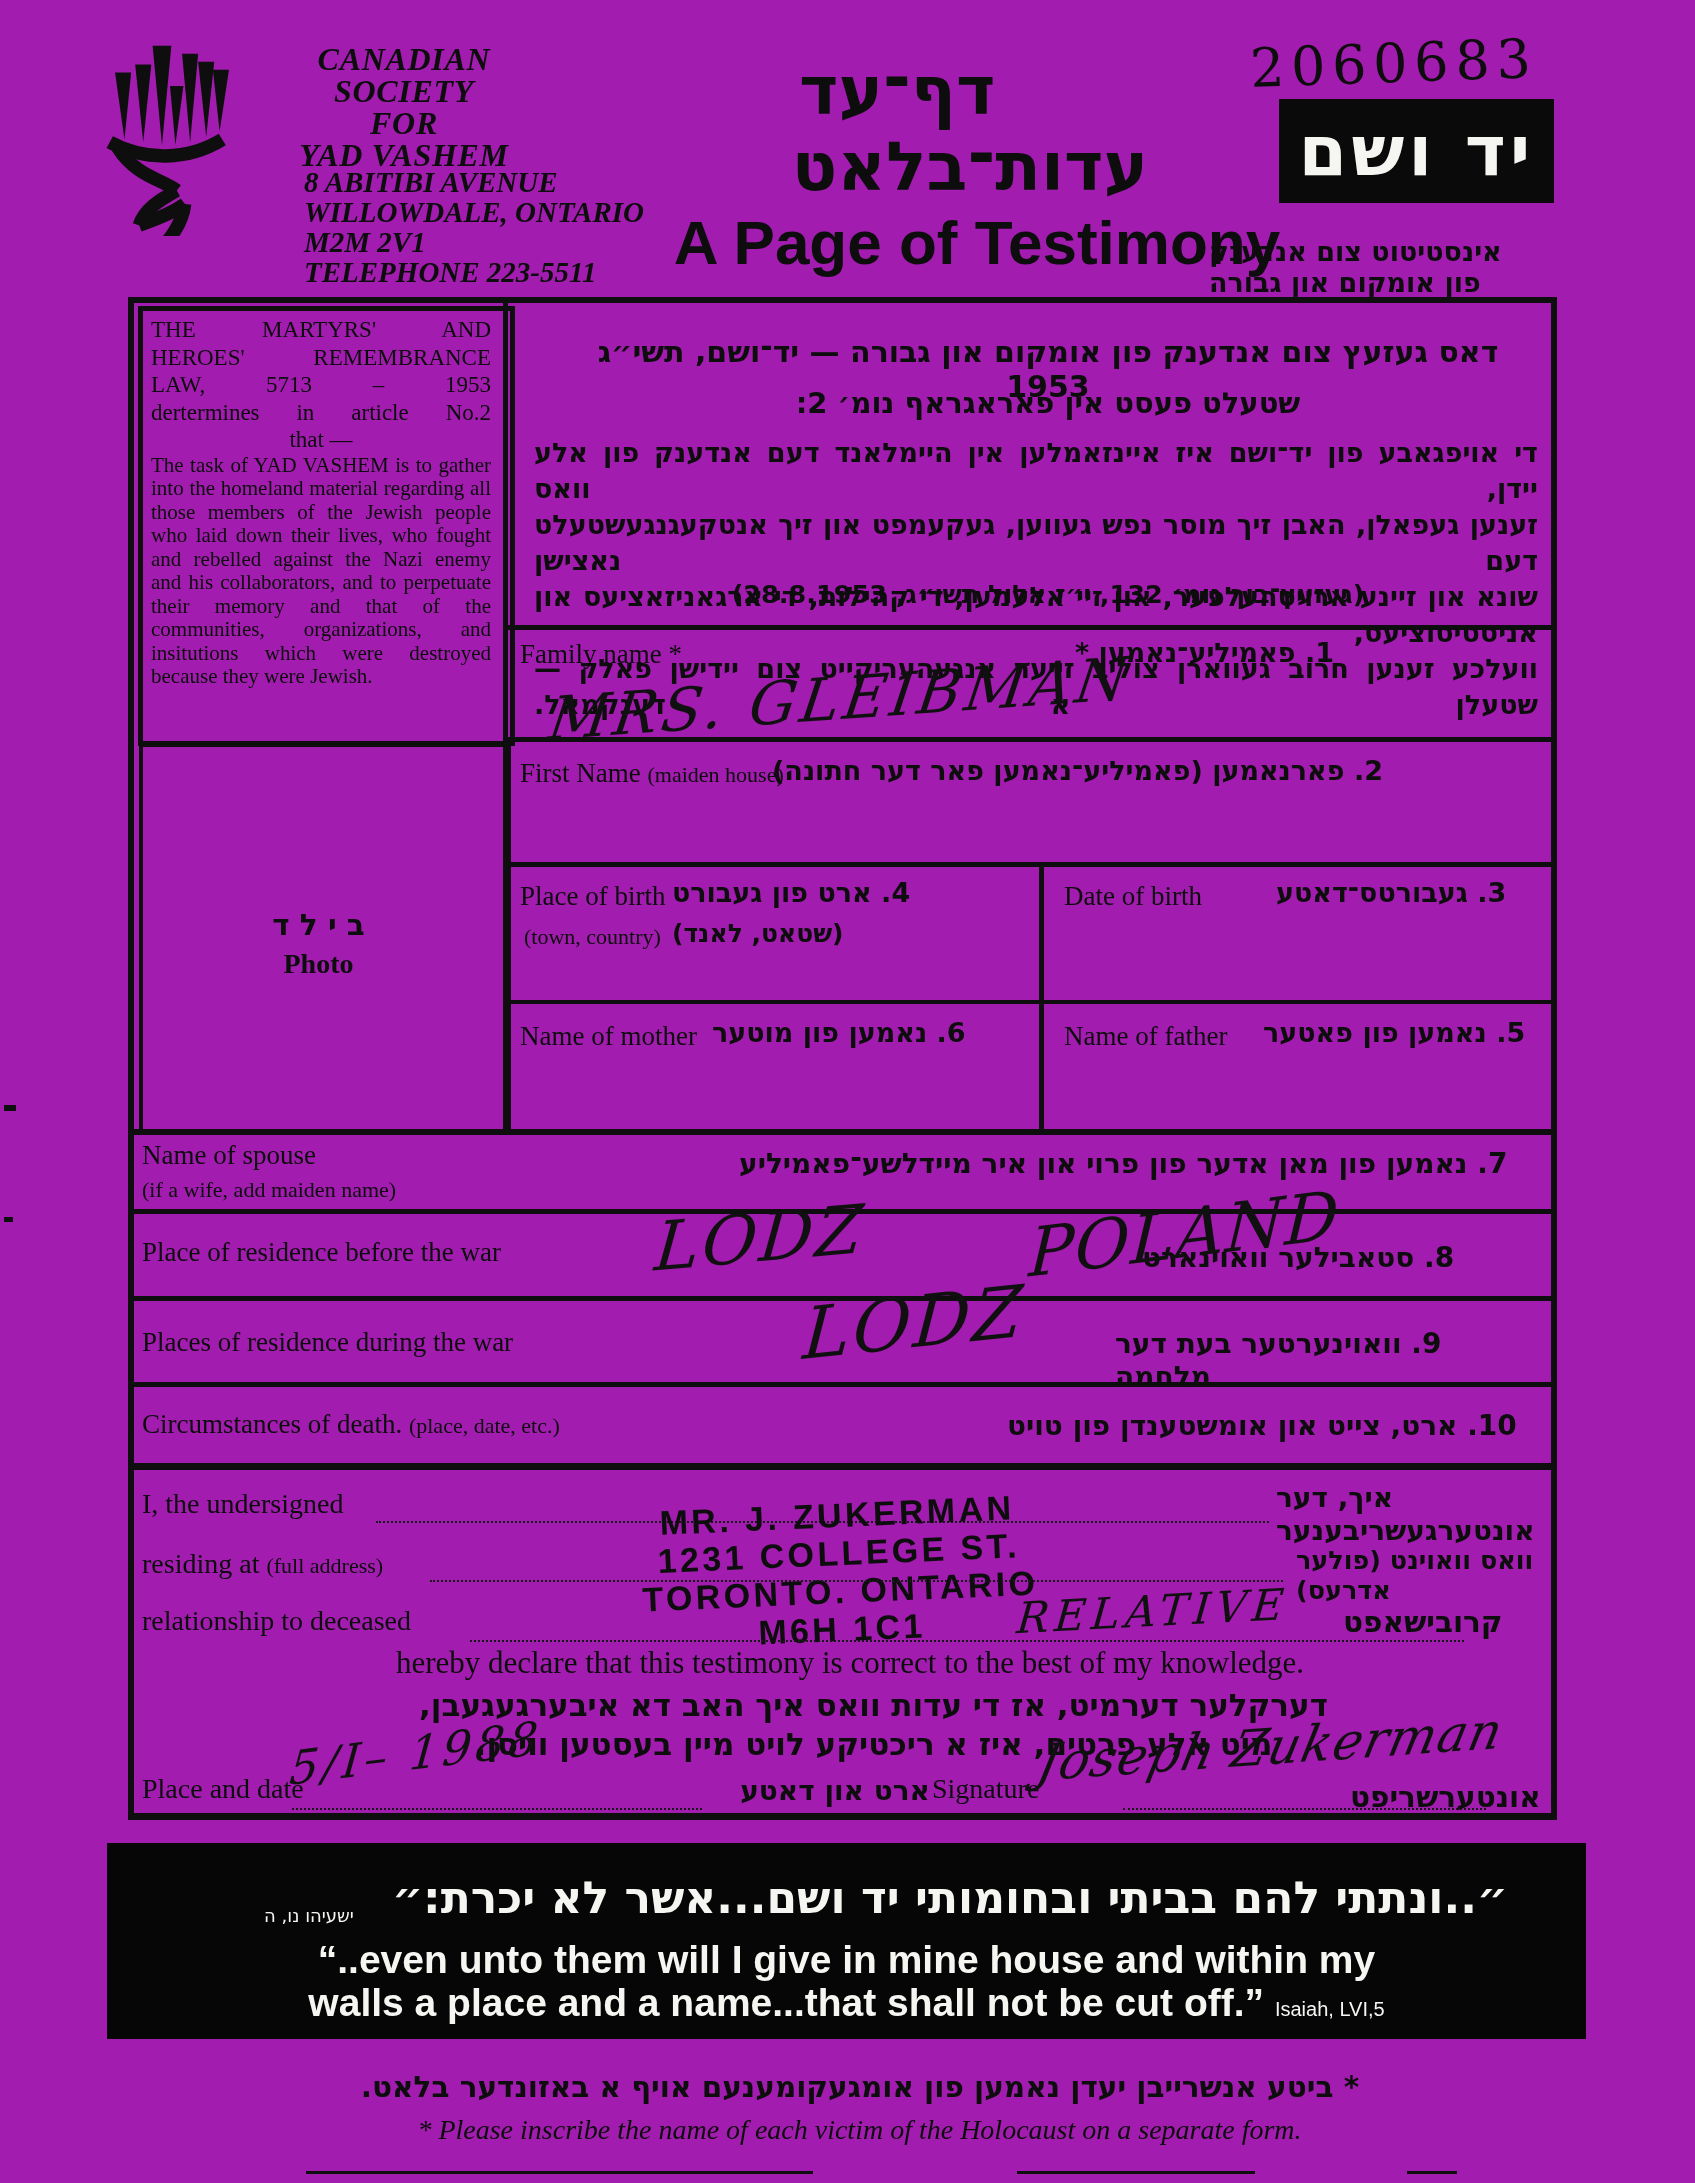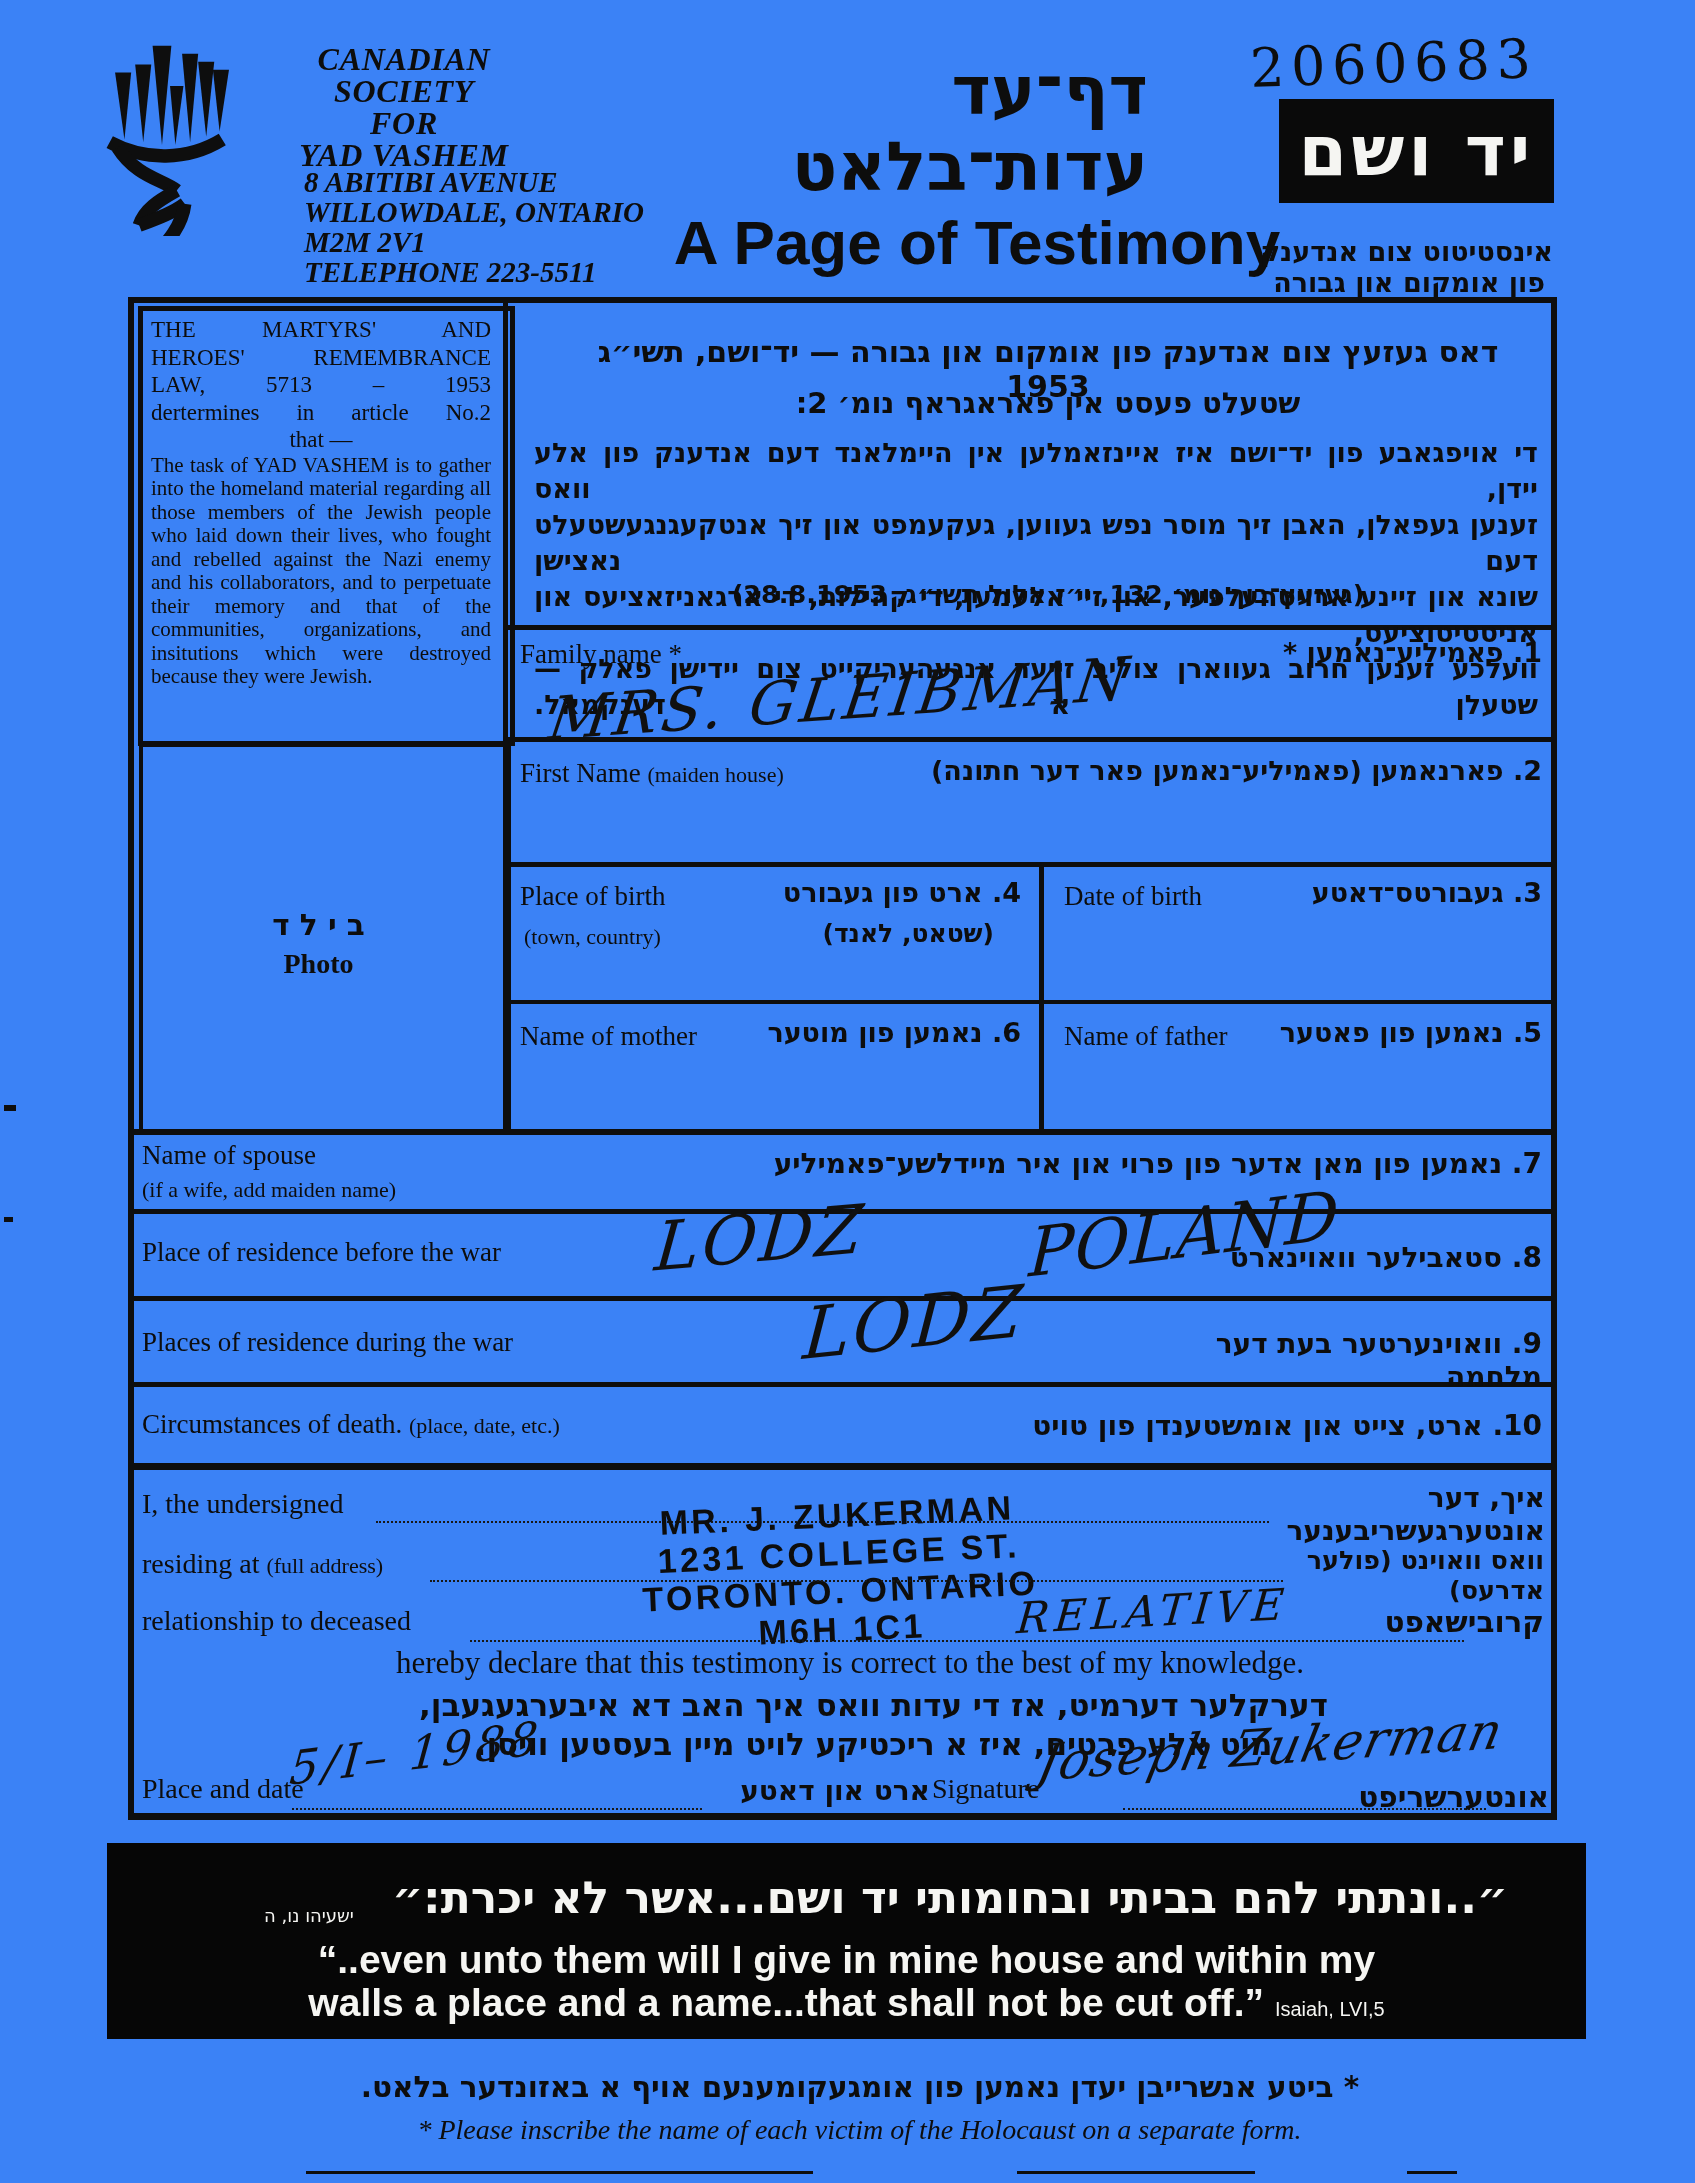--- a/index.html
+++ b/index.html
@@ -1,28 +1,28 @@
 <!DOCTYPE html>
 <html style="font-size:10.7px"><head>
 <meta charset="utf-8">
 <style>
   html,body{margin:0;padding:0;background:#e8e8e4}
-  .page{position:relative;width:1696px;height:2183px;background:#3b82f6;color:#0d0d0d;
+  .page{position:relative;width:1696px;height:2183px;background:#a21caf;color:#0d0d0d;
         font-family:"Liberation Serif",serif;overflow:hidden}
   .abs{position:absolute}
   .ln{position:absolute;background:#0e0e0e}
   .it{font-style:italic}
   .b{font-weight:700}
   .san{font-family:"Liberation Sans",sans-serif}
   .heb{font-family:"DejaVu Sans",sans-serif;font-weight:700;direction:rtl;unicode-bidi:plaintext}
   .hw{font-family:"DejaVu Serif",serif;font-style:italic;white-space:nowrap;color:#101010}
   .dot{position:absolute;height:0;border-bottom:2.7px dotted #181818}
   .jus{text-align:justify;text-align-last:justify}
   .ctr{text-align:center}
-  .rt{text-align:right}
+  .rt{text-align:left}
   .box{position:absolute;border:5.4px solid #0e0e0e}
   .white{color:#f5f5f2}
 </style>
 </head>
 <body>
 
 <div class="page">
 
   <svg class="abs" style="left:99px;top:35px" width="134" height="201" viewBox="0 0 100 150">
     <g fill="#0e0e0e">

